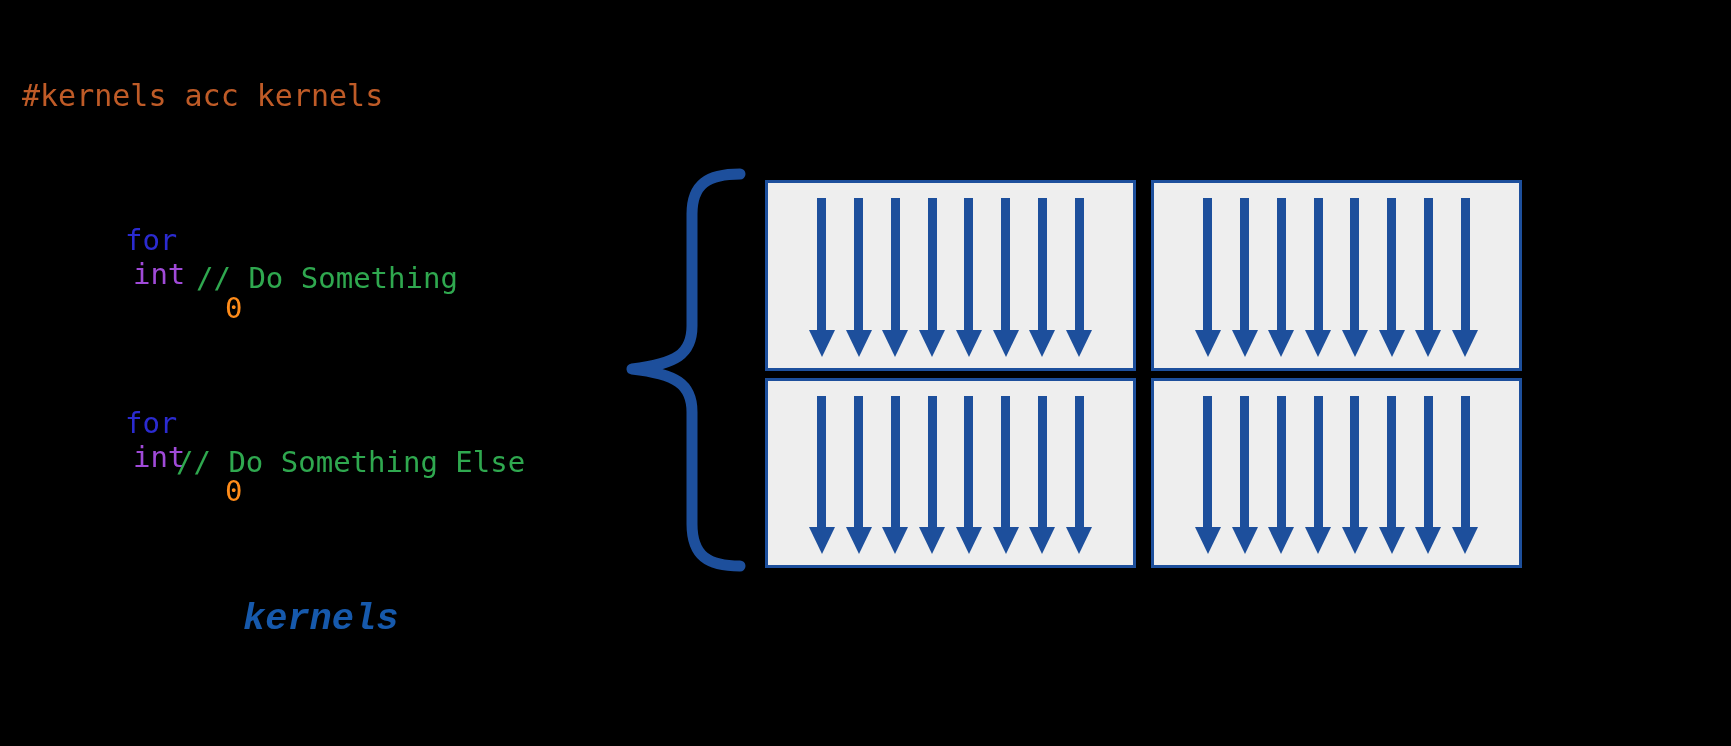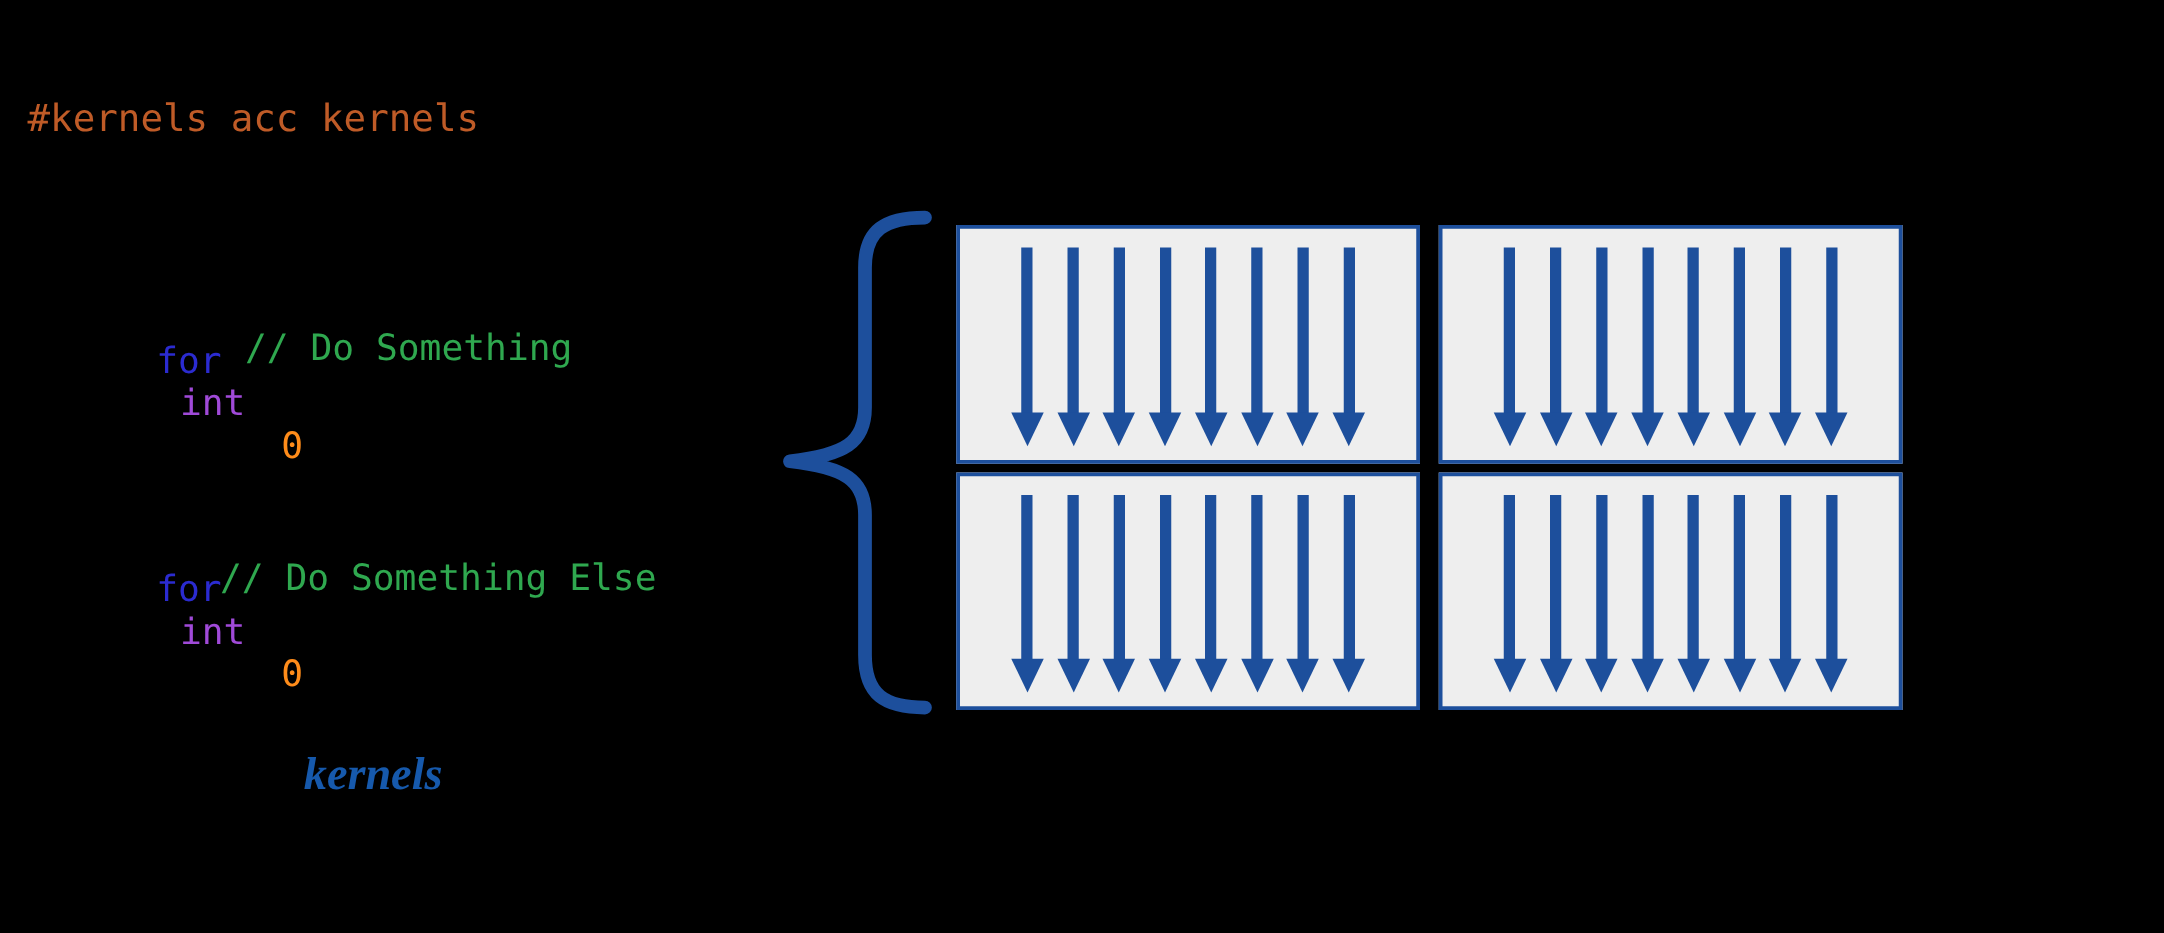--- a/index.html
+++ b/index.html
@@ -22,26 +22,26 @@
     font-size:29px;
     white-space:pre;
     color:#ffffff;
   }
   .pragma-line{left:22px;top:78px;font-size:30px;color:var(--pragma);}
   .loop1-line{left:90px;top:189px;}
   .comment1-line{left:160px;top:261px;color:var(--comment);margin-left:36px;}
   .loop2-line{left:90px;top:372px;}
   .comment2-line{left:176px;top:445px;color:var(--comment);}
   .tok{display:inline-block;}
-  .tok-kw{color:var(--keyword);margin-top:48px;}
-  .tok-ty{color:var(--type);margin-left:19px;}
+  .tok-kw{color:var(--keyword);}
+  .tok-ty{color:var(--type);margin-left:8px;}
   .tok-num{color:var(--number);margin-left:100px;}
   .kernels-label{
     left:243px;top:598px;
-    font-family:Liberation Serif, serif;
+    font-family:Liberation Mono, monospace;
     font-weight:bold;font-style:italic;
     font-size:37px;color:var(--label);
   }
   
   .brace-wrap{left:618px;top:168px;width:130px;height:404px;}
   .brace-wrap svg{display:block;width:100%;height:100%;}
   
   .thread-grid{
     left:765px;top:180px;width:757px;height:388px;
     display:grid;

